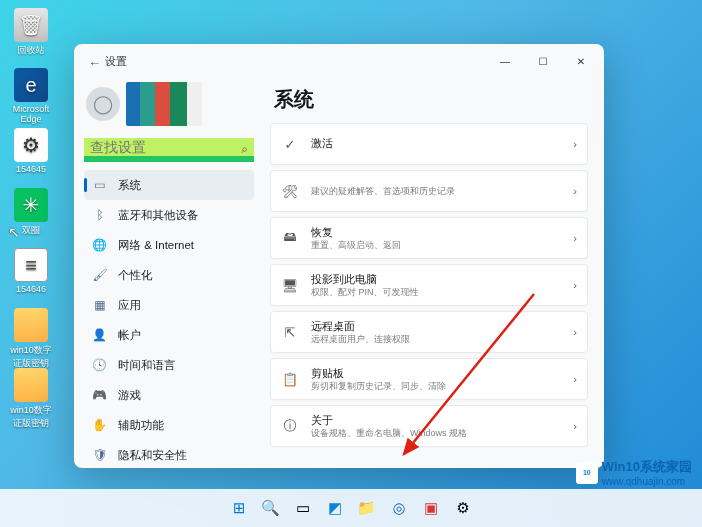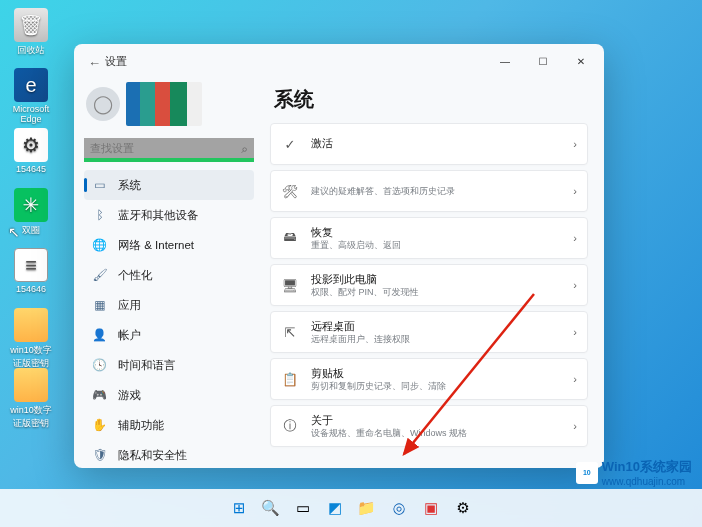--- a/index.html
+++ b/index.html
@@ -18,21 +18,21 @@
 .titlebar .back{font-size:13px;color:#555;padding:4px}
 .titlebar .ttl{}
 .winctrl{margin-left:auto;display:flex}
 .winctrl div{width:38px;height:28px;display:flex;align-items:center;justify-content:center;font-size:10px;color:#333}
 .body{flex:1;display:flex;overflow:hidden}
 .sidebar{width:190px;padding:0 10px 10px;overflow:hidden}
 .profile{display:flex;align-items:center;gap:6px;padding:4px 2px 8px}
 .avatar{width:34px;height:34px;border-radius:50%;background:#d8dde2;display:flex;align-items:center;justify-content:center;color:#888;font-size:18px}
 .books{width:76px;height:44px;background:linear-gradient(90deg,#1b6fb3 0 18%,#2a9d8f 18% 38%,#d94e3e 38% 58%,#17895b 58% 80%,#efefef 80% 100%);border-radius:2px}
 .search{position:relative;margin:4px 0 8px}
-.search input{width:100%;height:24px;border:none;border-bottom:4px solid #22c55e;background:#a3a3a3;padding:0 24px 0 6px;font-size:11px;color:#333}
+.search input{width:100%;height:24px;border:none;border-bottom:6px solid #22c55e;background:#bef264;padding:0 24px 0 6px;font-size:14px;color:#333}
 .search .sic{position:absolute;right:6px;top:4px;font-size:12px;color:#666}
 .nav{display:flex;flex-direction:column;gap:0}
 .nav .item{display:flex;align-items:center;gap:10px;height:30px;padding:0 8px;font-size:11.5px;color:#222;border-radius:4px;position:relative}
 .nav .item.sel{background:#e8edf2}
 .nav .item.sel::before{content:"";position:absolute;left:0;top:8px;bottom:8px;width:3px;background:#0067c0;border-radius:2px}
 .nav .ic2{width:16px;text-align:center;font-size:12px;color:#4a6a8a}
 .main{flex:1;padding:6px 16px 8px 6px;overflow:hidden}
 .main h1{font-size:20px;font-weight:600;margin:2px 0 10px 4px;color:#171717}
 .cards{display:flex;flex-direction:column;gap:5px}
 .card{background:#fff;border:1px solid #e7e9ec;border-radius:4px;height:42px;display:flex;align-items:center;padding:0 10px;gap:12px;box-shadow:0 1px 2px rgba(0,0,0,.02)}

